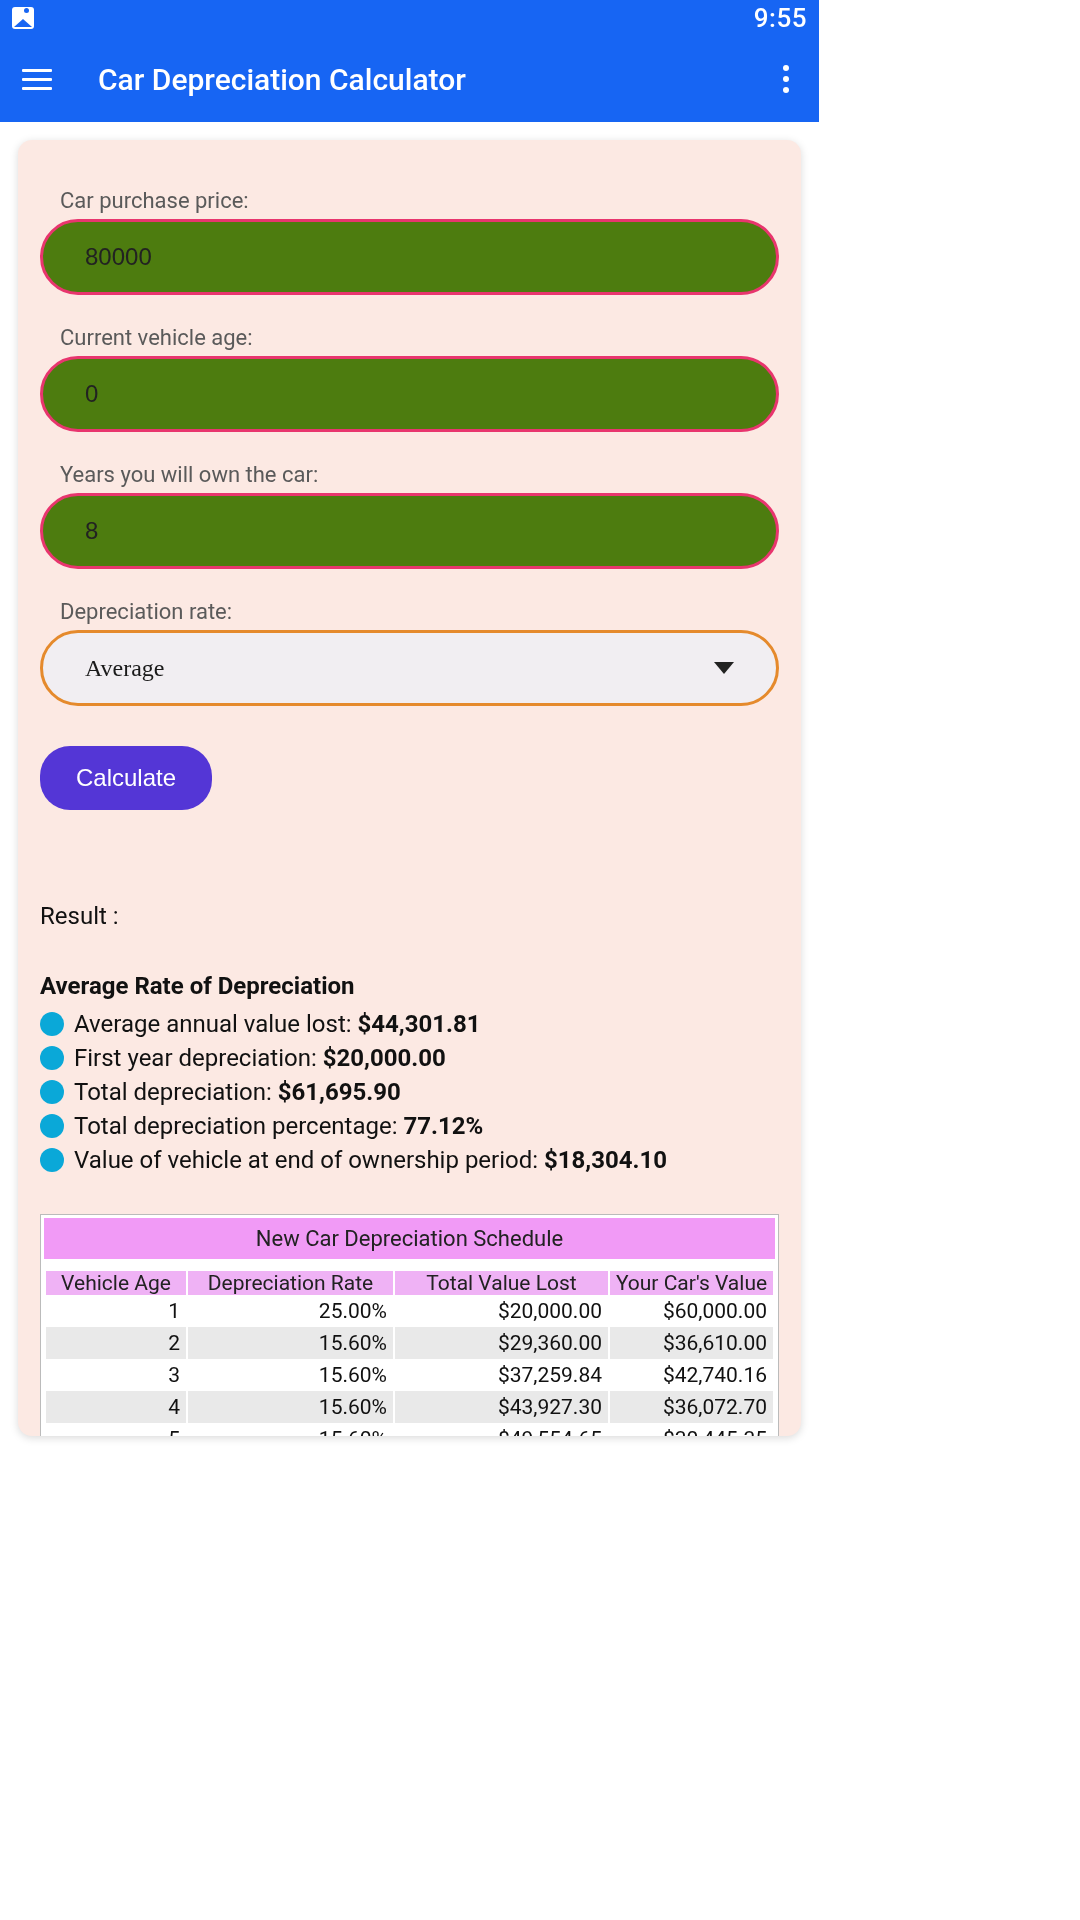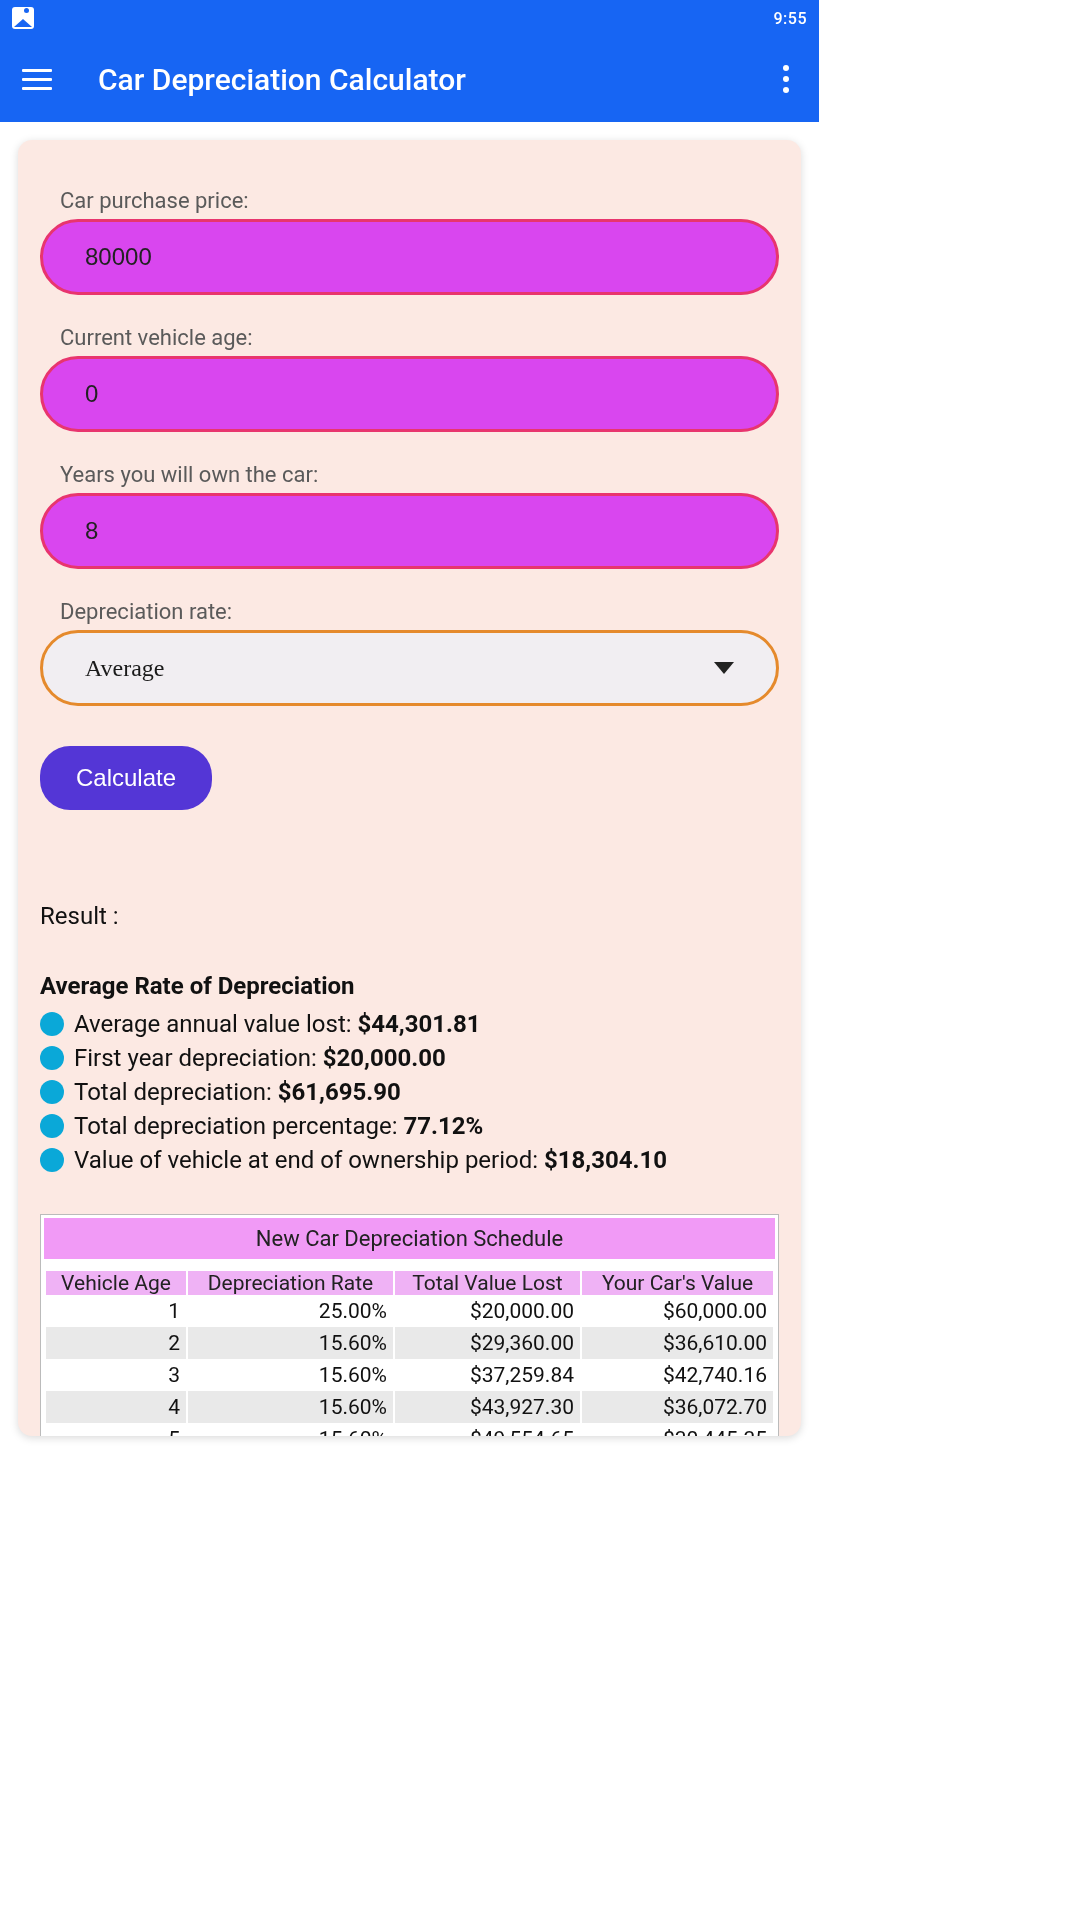--- a/index.html
+++ b/index.html
@@ -2,50 +2,50 @@
 <html><head>
 <meta charset="utf-8">
 <style>
   * { box-sizing: border-box; margin: 0; padding: 0; }
   html, body { width: 819px; height: 1456px; font-family: Roboto, Arial, sans-serif; background: #fff; overflow: hidden; }
   .status-bar { height: 36px; background: #1765f3; display: flex; align-items: center; justify-content: space-between; padding: 0 12px; color: #fff; }
   .status-left { display: flex; align-items: center; }
   .status-icon { width: 22px; height: 22px; background: #fff; border-radius: 3px; display: flex; align-items: flex-end; justify-content: flex-start; padding: 2px; }
   .status-icon-inner { width: 0; height: 0; border-left: 9px solid transparent; border-right: 9px solid transparent; border-bottom: 8px solid #1765f3; position: relative; }
   .status-icon-circle { position: absolute; width: 5px; height: 5px; background: #1765f3; border-radius: 50%; top: -11px; right: -6px; }
-  .status-time { font-size: 16px; font-weight: 500; letter-spacing: 0.5px; }
+  .status-time { font-size: 26px; font-weight: 500; letter-spacing: 0.5px; }
   .app-bar { height: 86px; background: #1765f3; display: flex; align-items: center; padding: 0 22px; color: #fff; }
   .hamburger { width: 30px; display: flex; flex-direction: column; gap: 6px; margin-right: 46px; }
   .hamburger span { height: 3px; background: #fff; border-radius: 1px; }
   .app-title { font-size: 30px; font-weight: 500; flex: 1; }
   .kebab { display: flex; flex-direction: column; gap: 5px; padding: 8px; }
   .kebab span { width: 6px; height: 6px; background: #fff; border-radius: 50%; }
   .card { margin: 18px; background: #fce9e3; border-radius: 14px; padding: 48px 22px 22px 22px; box-shadow: 0 2px 8px rgba(0,0,0,0.15); height: calc(100% - 160px); overflow: hidden; }
   .field-label { font-size: 22px; color: #5a5a5a; margin-left: 20px; margin-bottom: 6px; }
-  .text-input { width: 100%; height: 76px; border: 3px solid #e8356e; border-radius: 38px; background: #d946ef; font-size: 24px; padding: 0 42px; color: #222; margin-bottom: 30px; }
+  .text-input { width: 100%; height: 76px; border: 3px solid #e8356e; border-radius: 38px; background: #4d7c0f; font-size: 24px; padding: 0 42px; color: #222; margin-bottom: 30px; }
   .select-wrap { position: relative; width: 100%; height: 76px; border: 3px solid #e58a2c; border-radius: 38px; background: #f1eef2; margin-bottom: 40px; display: flex; align-items: center; padding: 0 42px; font-family: Liberation Serif, serif; }
   .select-value { font-size: 24px; color: #1a1a1a; flex: 1; }
   .caret { width: 0; height: 0; border-left: 10px solid transparent; border-right: 10px solid transparent; border-top: 12px solid #222; }
   .calc-btn { background: #5436d6; color: #fff; font-size: 24px; border: none; border-radius: 30px; padding: 18px 36px; }
   .result-heading { font-size: 24px; font-weight: 400; margin-top: 92px; margin-bottom: 42px; color: #111; }
   .result-sub { font-size: 24px; font-weight: 700; margin-bottom: 10px; color: #111; }
   .bullet-line { display: flex; align-items: center; gap: 10px; margin-bottom: 6px; }
   .bullet { width: 24px; height: 24px; background: #0aa8d8; border-radius: 50%; flex-shrink: 0; }
   .bullet-text { font-size: 24px; color: #111; }
   .bullet-text b { font-weight: 700; }
   .table-wrap { border: 1px solid #bbb; margin-top: 40px; background: #fff; }
   .table-title { background: #f19af6; text-align: center; font-size: 22px; color: #222; padding: 8px 0; margin: 3px 3px 12px 3px; }
   table { width: calc(100% - 6px); margin: 0 3px; border-collapse: separate; border-spacing: 2px 0; }
   th { background: #efb2f5; font-size: 21px; font-weight: 400; color: #222; padding: 0 4px; }
   td { font-size: 21px; text-align: right; padding: 4px 6px; color: #111; }
   tbody tr:nth-child(even) td { background: #e9e9e9; }
   tbody tr:nth-child(odd) td { background: #fff; }
   .col-age { width: 140px; }
   .col-rate { width: 205px; }
-  .col-lost { width: 185px; }
+  .col-lost { width: 213px; }
   .col-value { }
 </style>
 </head>
 <body>
 
 <div class="status-bar">
   <div class="status-left">
     <div class="status-icon">
       <div class="status-icon-inner">
           <div class="status-icon-circle"></div>

